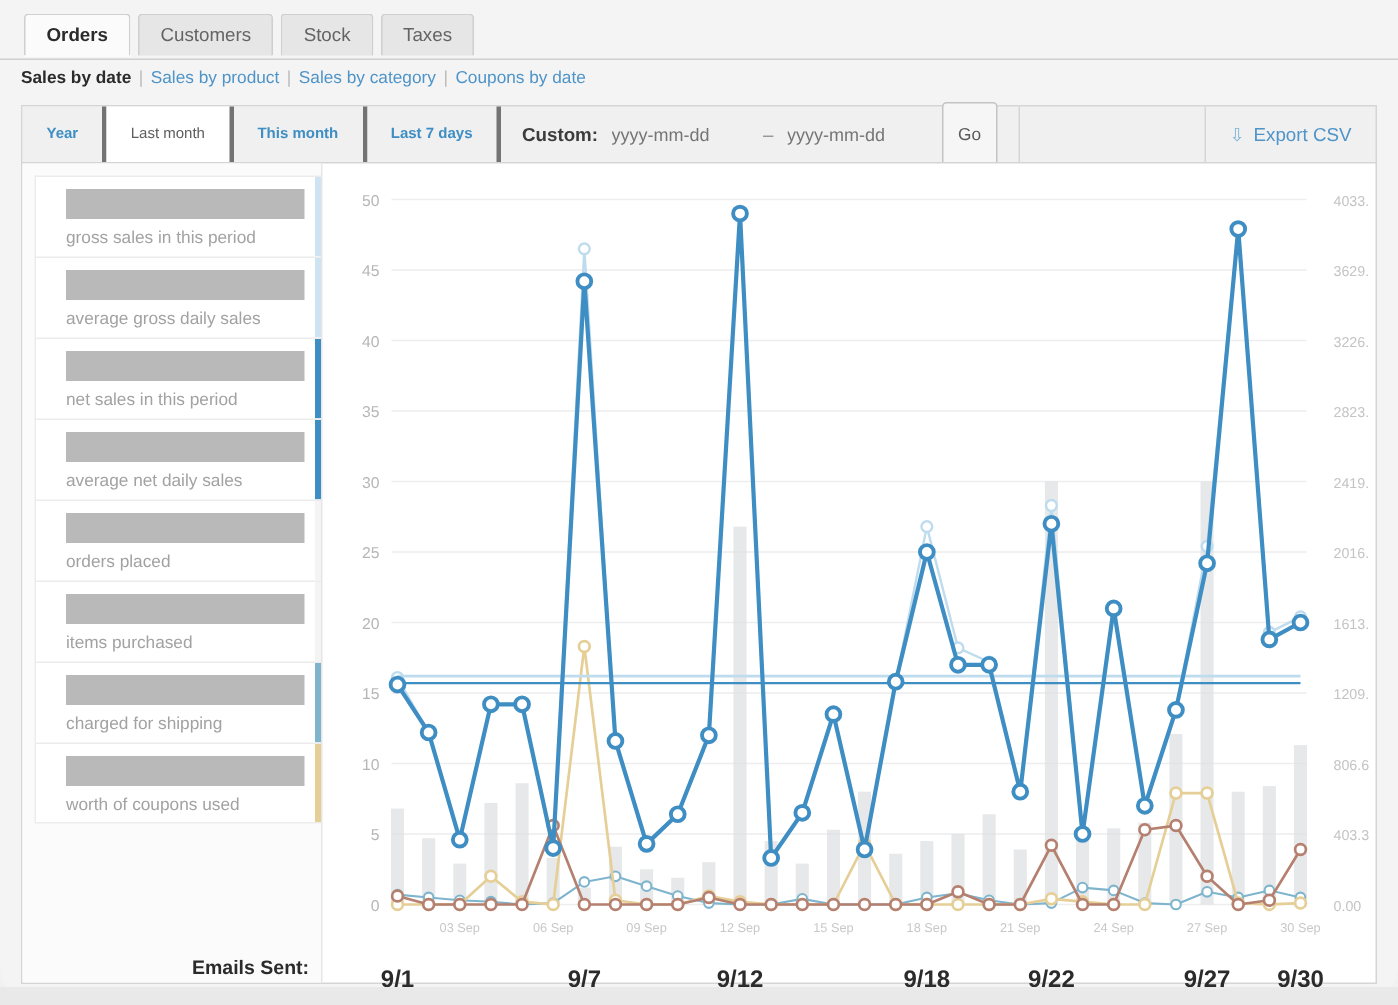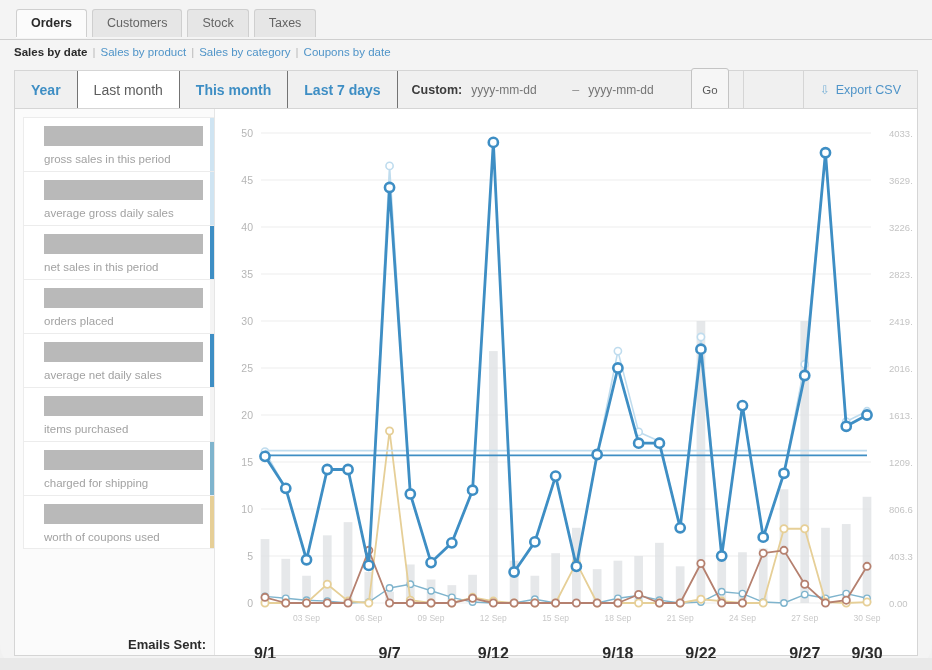--- a/index.html
+++ b/index.html
@@ -54,22 +54,22 @@
   
   .filterbar {
     position:absolute; left:14px; top:70px; width:904px; height:38px;
     background:#f0f0f0;
     border:1px solid #d5d5d5;
     border-bottom:none;
     display:flex; align-items:stretch;
   }
   .fbtn {
     display:flex; align-items:center; padding:0 16px;
-    font-size:14px; color:#3e8ec4; font-weight:bold;
-    border-right:1px solid #737373;
+    font-size:10px; color:#3e8ec4; font-weight:bold;
+    border-right:3px solid #737373;
     background:#f0f0f0;
     white-space:nowrap;
   }
   .fbtn.active { background:#ffffff; color:#5d5d5d; font-weight:normal; }
   .custom {
     display:flex; align-items:center; gap:9px; padding:0 14px;
     border-right:1px solid #d5d5d5;
   }
   .custom .lbl { font-weight:bold; color:#3c3c3c; font-size:12.5px; }
   .custom .dinp {
@@ -209,27 +209,27 @@
           <div class="sb-label">average gross daily sales</div>
           <div class="sb-accent" style="background:#cfe4f2"></div>
         </div>
         <div class="sb-item">
           <div class="sb-bar"></div>
           <div class="sb-label">net sales in this period</div>
           <div class="sb-accent" style="background:#3e8ec4"></div>
         </div>
         <div class="sb-item">
           <div class="sb-bar"></div>
+          <div class="sb-label">average net daily sales</div>
+          <div class="sb-accent" style="background:#3e8ec4"></div>
+        </div>
+        <div class="sb-item">
+          <div class="sb-bar"></div>
           <div class="sb-label">orders placed</div>
           <div class="sb-accent" style="background:#f4f4f4"></div>
-        </div>
-        <div class="sb-item">
-          <div class="sb-bar"></div>
-          <div class="sb-label">average net daily sales</div>
-          <div class="sb-accent" style="background:#3e8ec4"></div>
         </div>
         <div class="sb-item">
           <div class="sb-bar"></div>
           <div class="sb-label">items purchased</div>
           <div class="sb-accent" style="background:#f4f4f4"></div>
         </div>
         <div class="sb-item">
           <div class="sb-bar"></div>
           <div class="sb-label">charged for shipping</div>
           <div class="sb-accent" style="background:#7fb4cd"></div>

